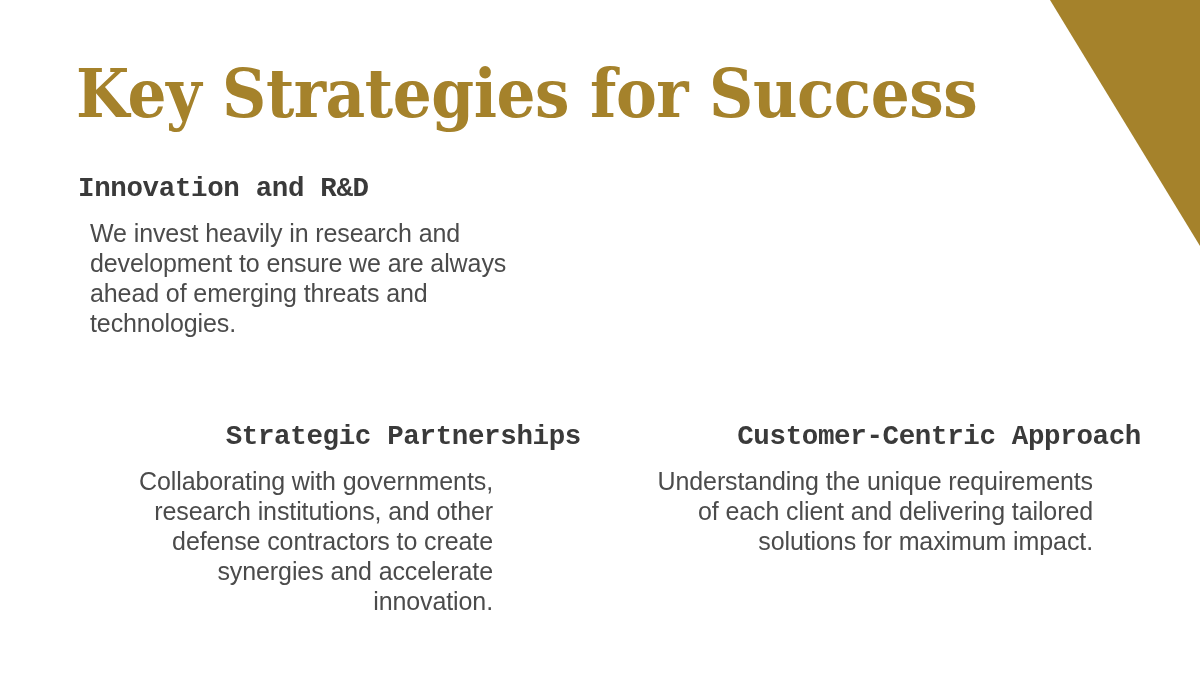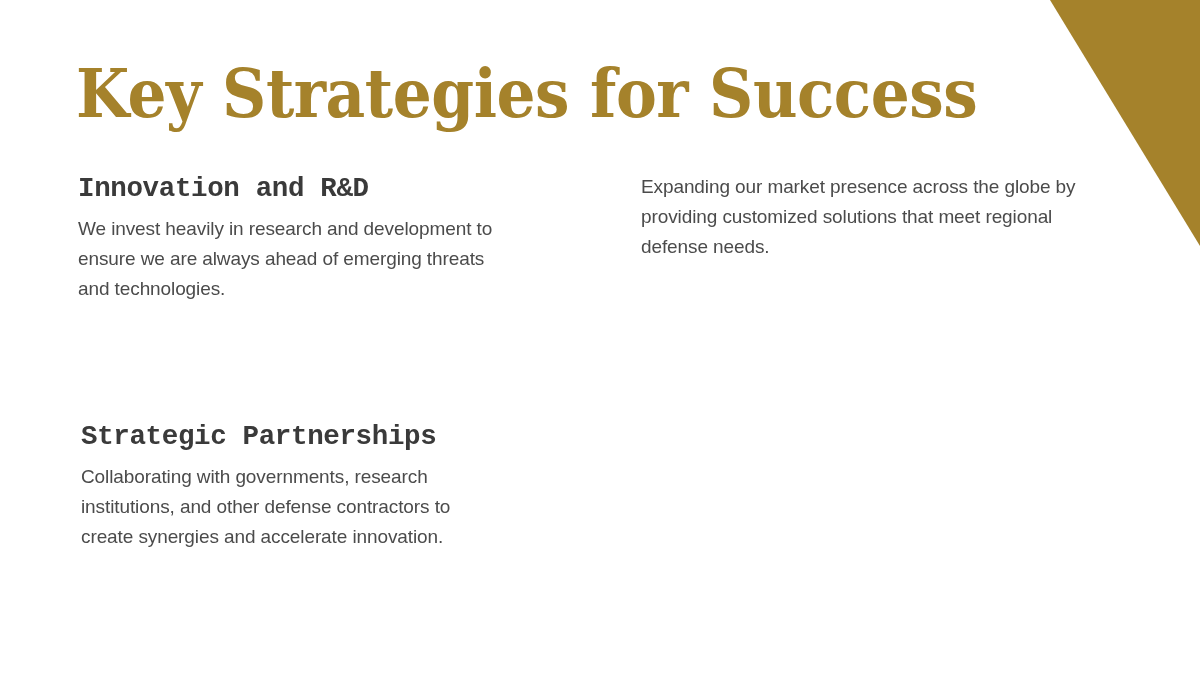--- a/index.html
+++ b/index.html
@@ -60,21 +60,21 @@
     position: absolute;
     left: 0;
     top: 172px;
     width: 1200px;
   }
   .row {
     position: relative;
     width: 1200px;
   }
   .row-top { height: 248px; }
-  .row-bottom { height: 230px; }
+  .row-bottom { height: 230px; text-align: right; }
 
   .block {
     position: absolute;
     top: 0;
   }
   .col-left  { left: 78px;  width: 500px; }
   .col-right { left: 641px; width: 500px; }
   .col-left-indent { left: 81px; width: 500px; }
 
   .block-heading {
@@ -82,24 +82,24 @@
     font-family: Liberation Mono, monospace;
     font-weight: 700;
     font-size: 27.5px;
     line-height: 1.22;
     letter-spacing: -0.35px;
     color: #3a3a3a;
     white-space: nowrap;
   }
 
   .block-body {
-    margin: 0;
+    margin: 12px;
     font-family: "Liberation Sans", sans-serif;
     font-weight: 400;
-    font-size: 19px;
+    font-size: 25px;
     line-height: 30px;
     letter-spacing: -0.1px;
     color: #4b4b4b;
     max-width: 440px;
   }
   .block-body.narrow { max-width: 400px; }
 </style>
 </head>
 <body>
 
@@ -116,29 +116,32 @@
   <div class="content">
 
     <div class="row row-top">
 
       <div class="block col-left">
         <h2 class="block-heading" style="color: rgb(58, 58, 58);">Innovation and R&amp;D</h2>
         <p class="block-body" style="color: rgb(75, 75, 75);">We invest heavily in research and development to ensure we are always ahead of emerging threats and technologies.</p>
       </div>
 
       <div class="block col-right">
-        <p class="block-body" style="color: rgb(75, 75, 75);">Expanding our market presence across the globe by providing customized solutions that meet regional defense needs.</p>
       </div>
 
     </div>
 
     <div class="row row-bottom">
 
       <div class="block col-left-indent">
         <h2 class="block-heading" style="color: rgb(58, 58, 58);">Strategic Partnerships</h2>
         <p class="block-body narrow" style="color: rgb(75, 75, 75);">Collaborating with governments, research institutions, and other defense contractors to create synergies and accelerate innovation.</p>
       </div>
 
+      <div class="block col-right">
+        <h2 class="block-heading" style="color: rgb(58, 58, 58);">Customer-Centric Approach</h2>
+        <p class="block-body" style="color: rgb(75, 75, 75);">Understanding the unique requirements of each client and delivering tailored solutions for maximum impact.</p>
+      </div>
 
     </div>
 
   </div>
 </div>
 
 </body></html>

